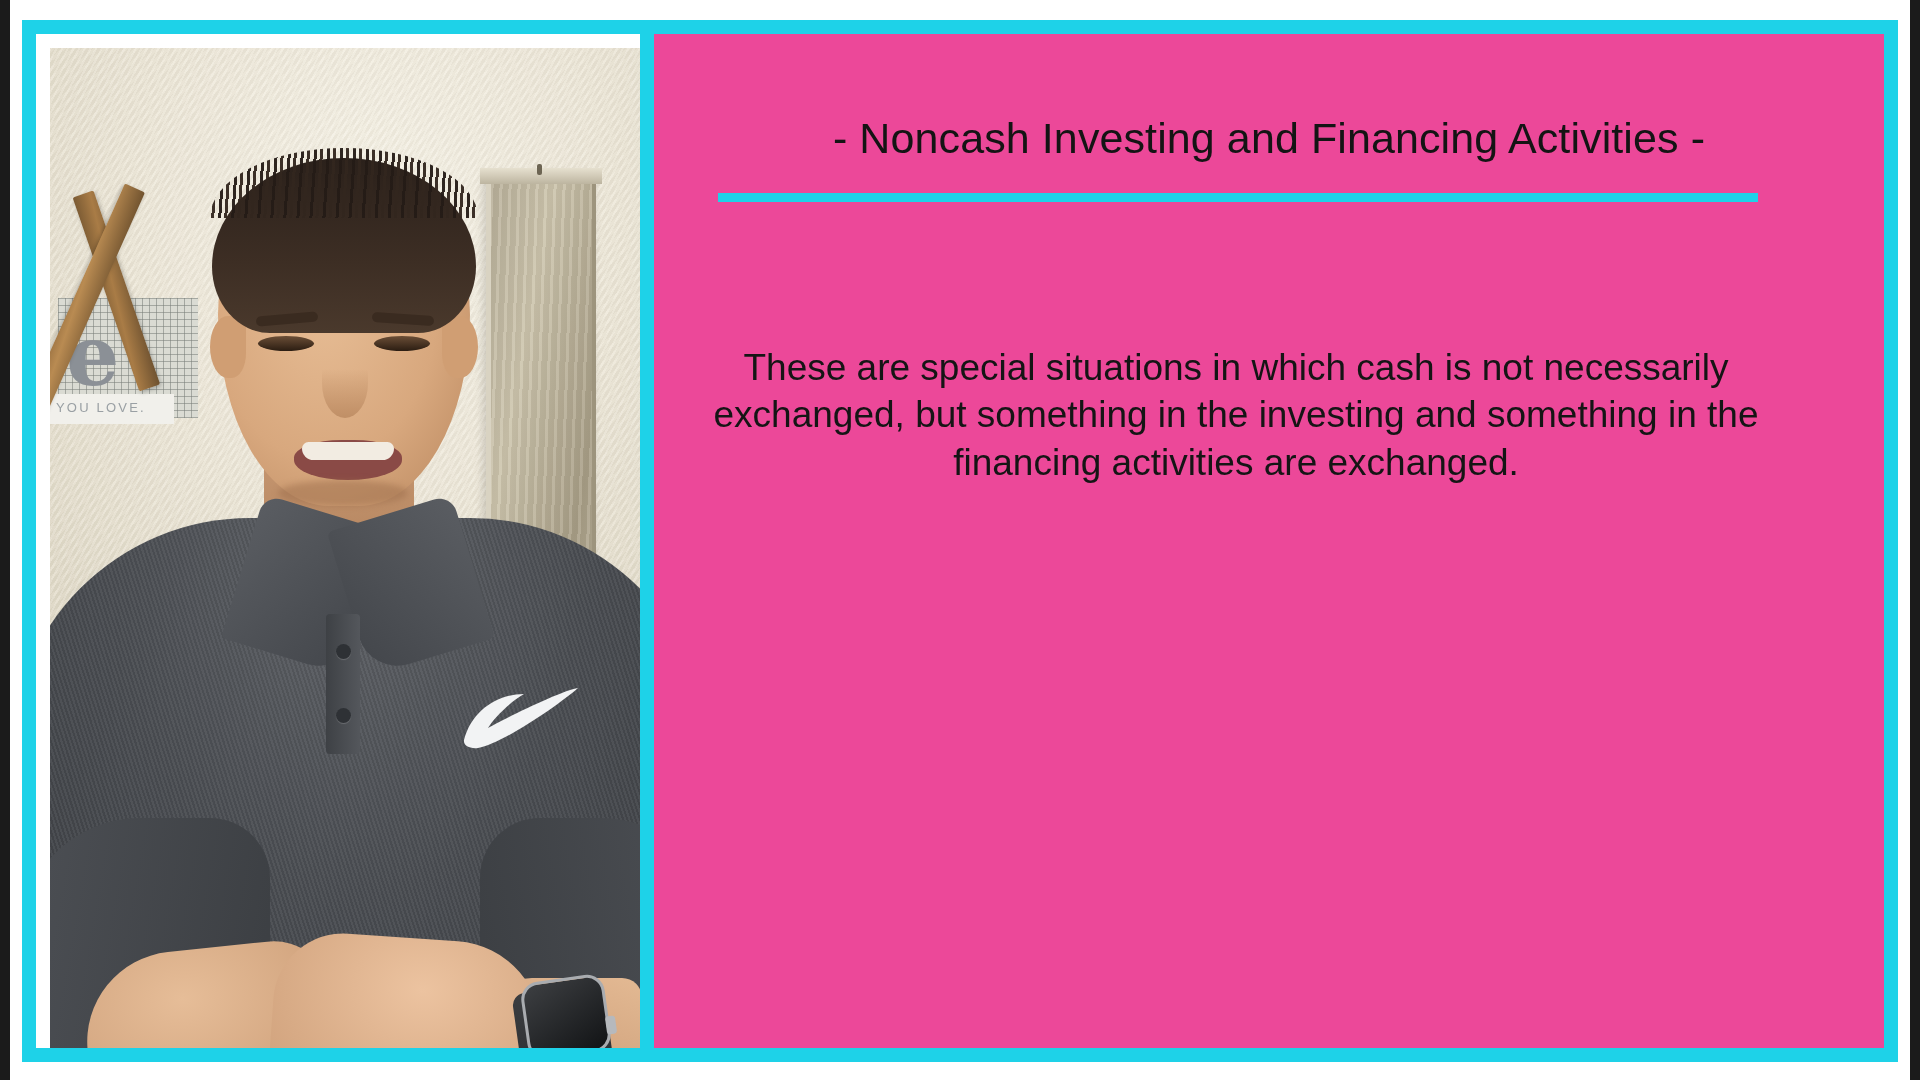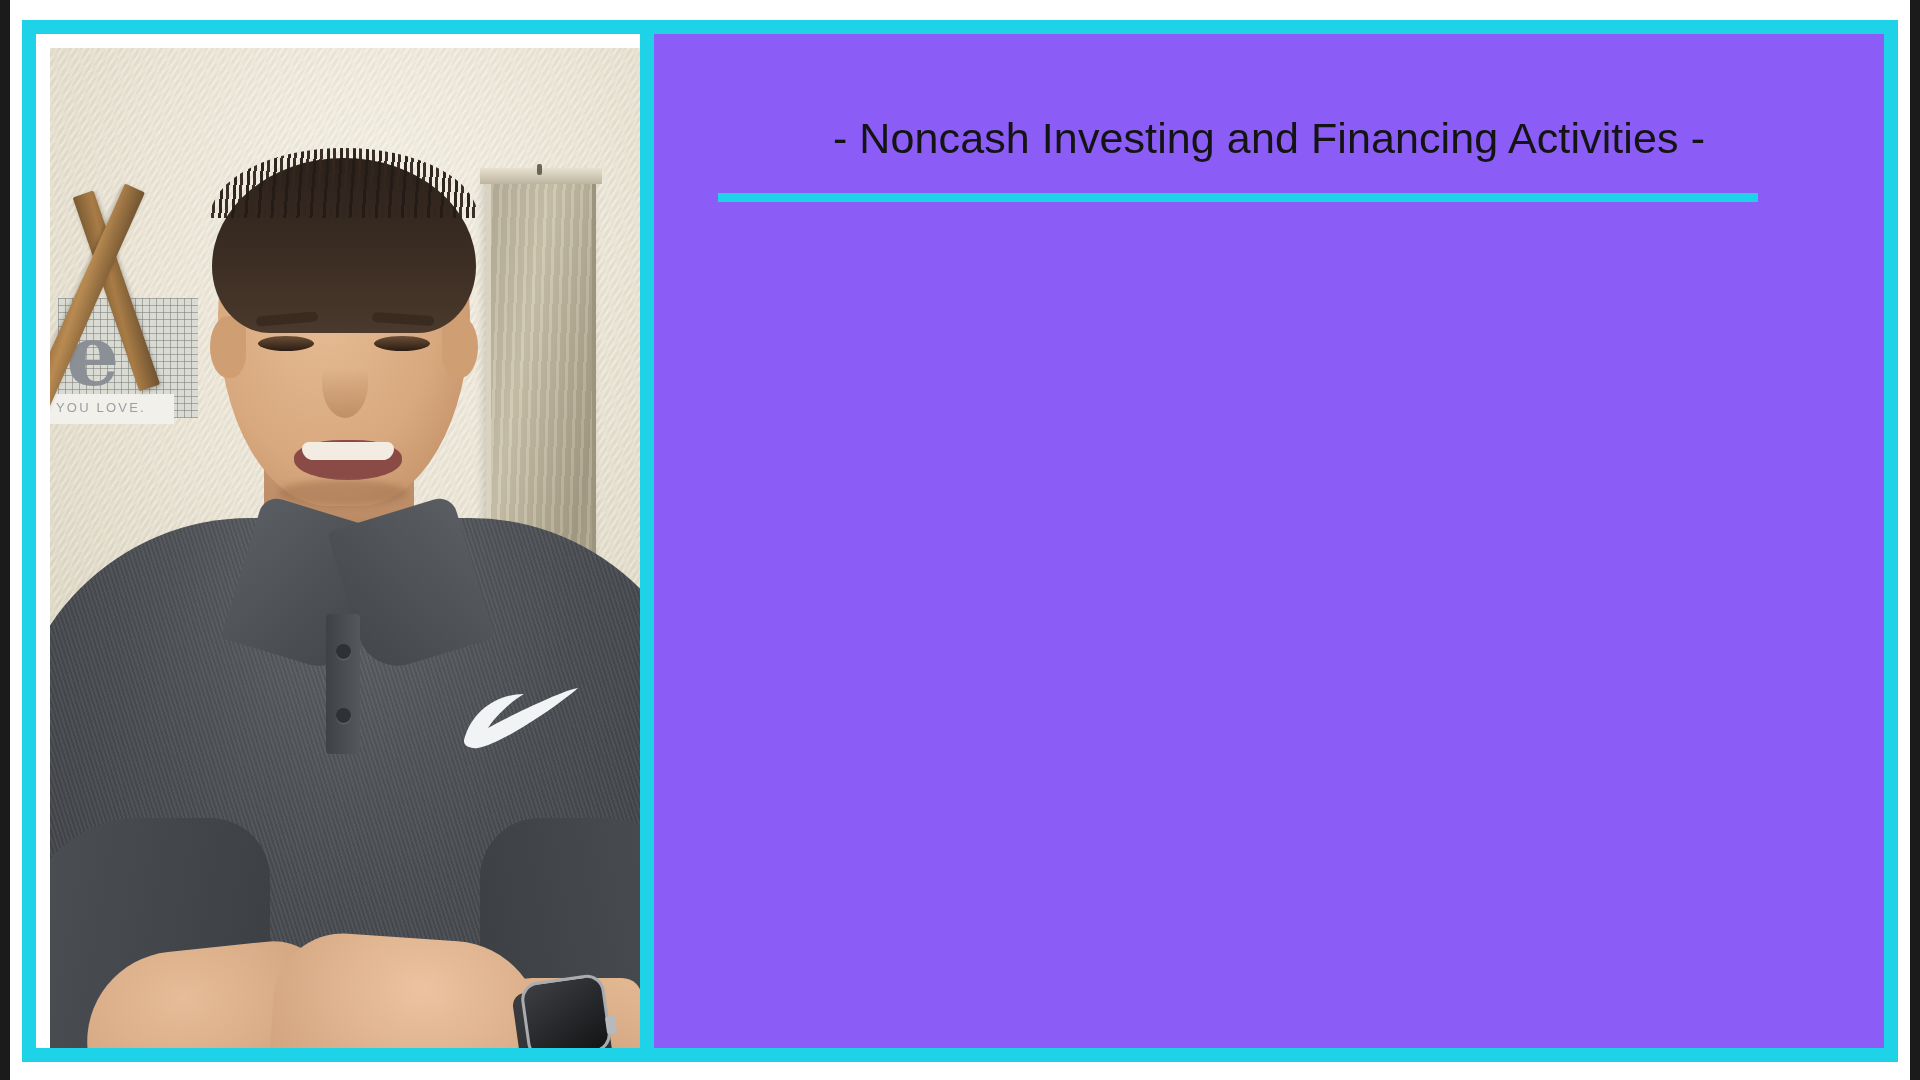--- a/index.html
+++ b/index.html
@@ -48,21 +48,21 @@
     left:604px; top:0px;
     width:14px; height:100%;
     background:var(--cyan);
   }
 
   
   #text-panel {
     position:absolute;
     left:618px; top:0;
     right:0; bottom:0;
-    background:#8b5cf6;
+    background:#ec4899;
     padding:40px 60px 0 60px;
   }
 
   #slide-title {
     font-family:"Liberation Sans", sans-serif;
     font-size:43px;
     font-weight:400;
     color:#141414;
     text-align:center;
     letter-spacing:0.1px;
@@ -408,16 +408,17 @@
     </div>
 
     <div id="panel-divider"></div>
 
     <div id="text-panel">
       <div id="slide-title">- Noncash Investing and Financing Activities -</div>
 
       <div id="title-rule"></div>
 
 
+      <div id="body-text">These are special situations in which cash is not necessarily exchanged, but something in the investing and something in the financing activities are exchanged.</div>
     </div>
 
   </div>
 </div>
 
 </body></html>

